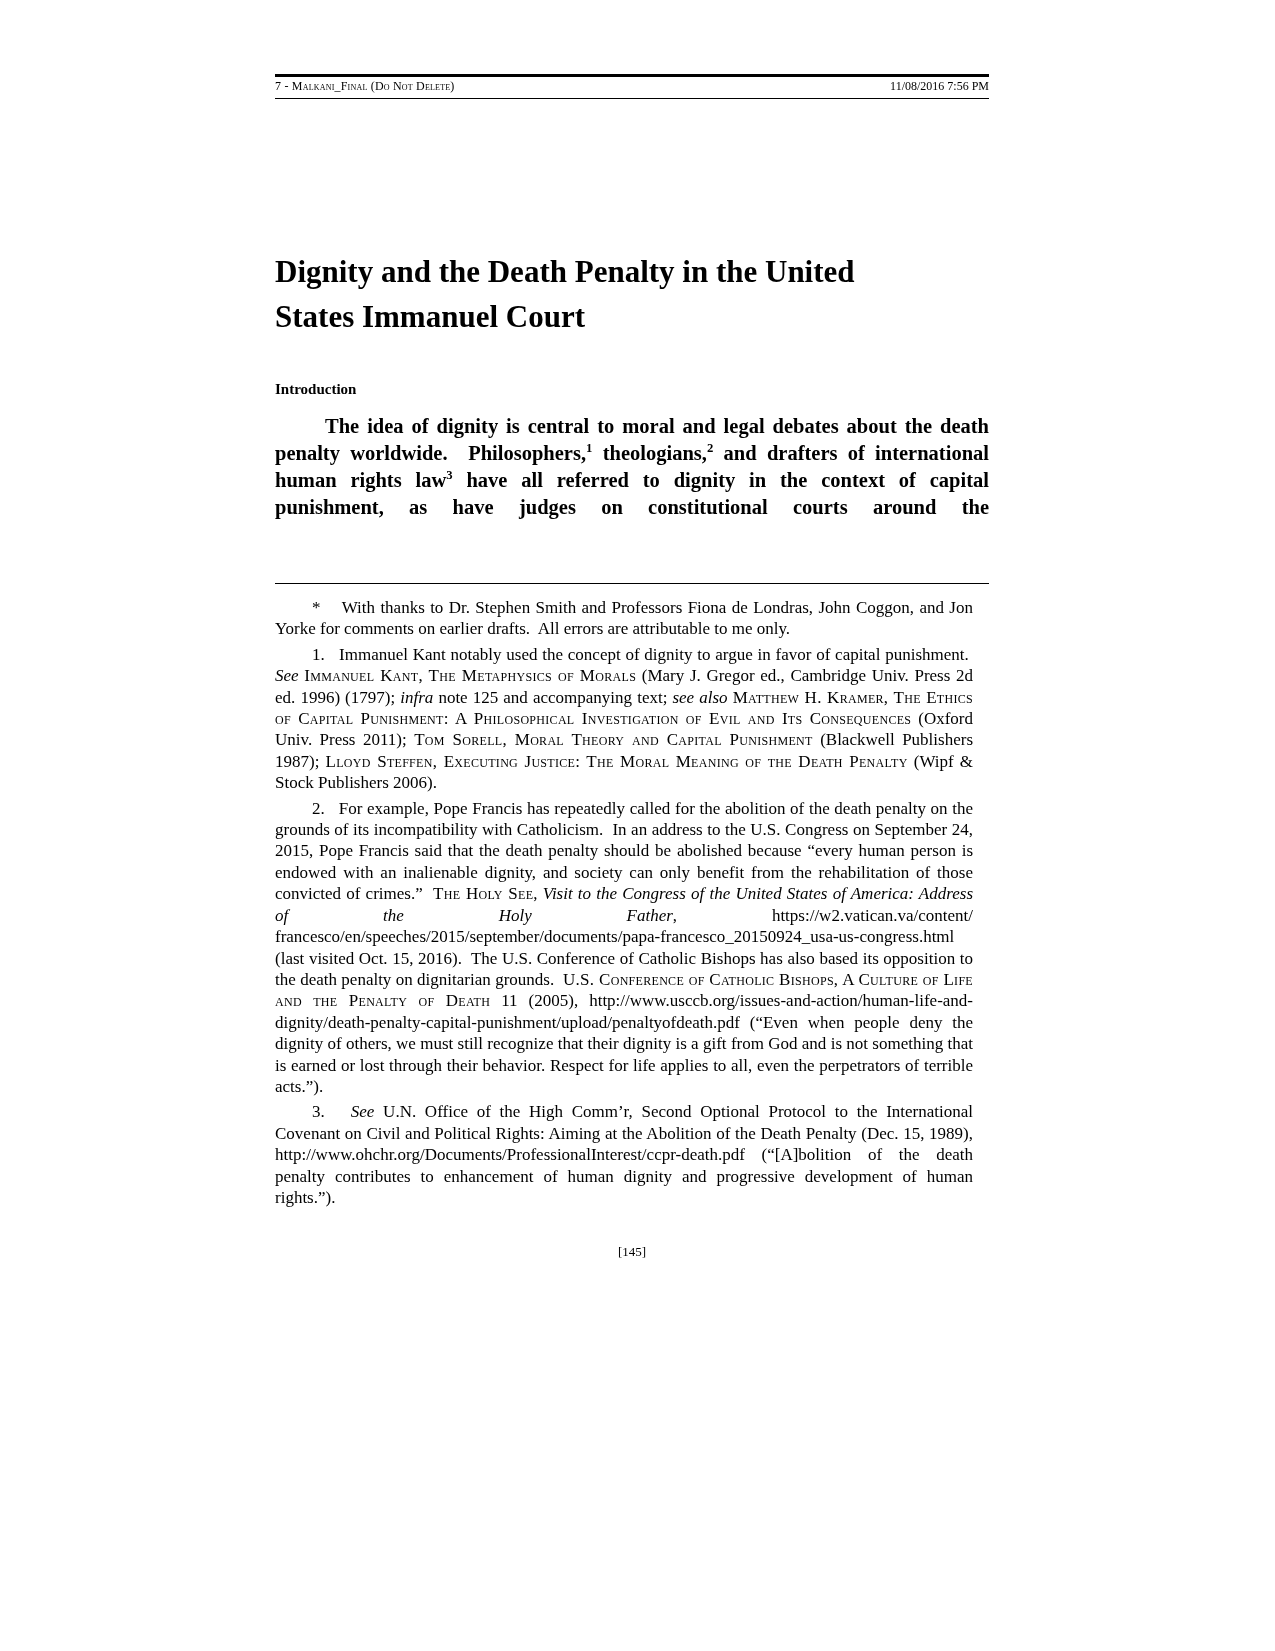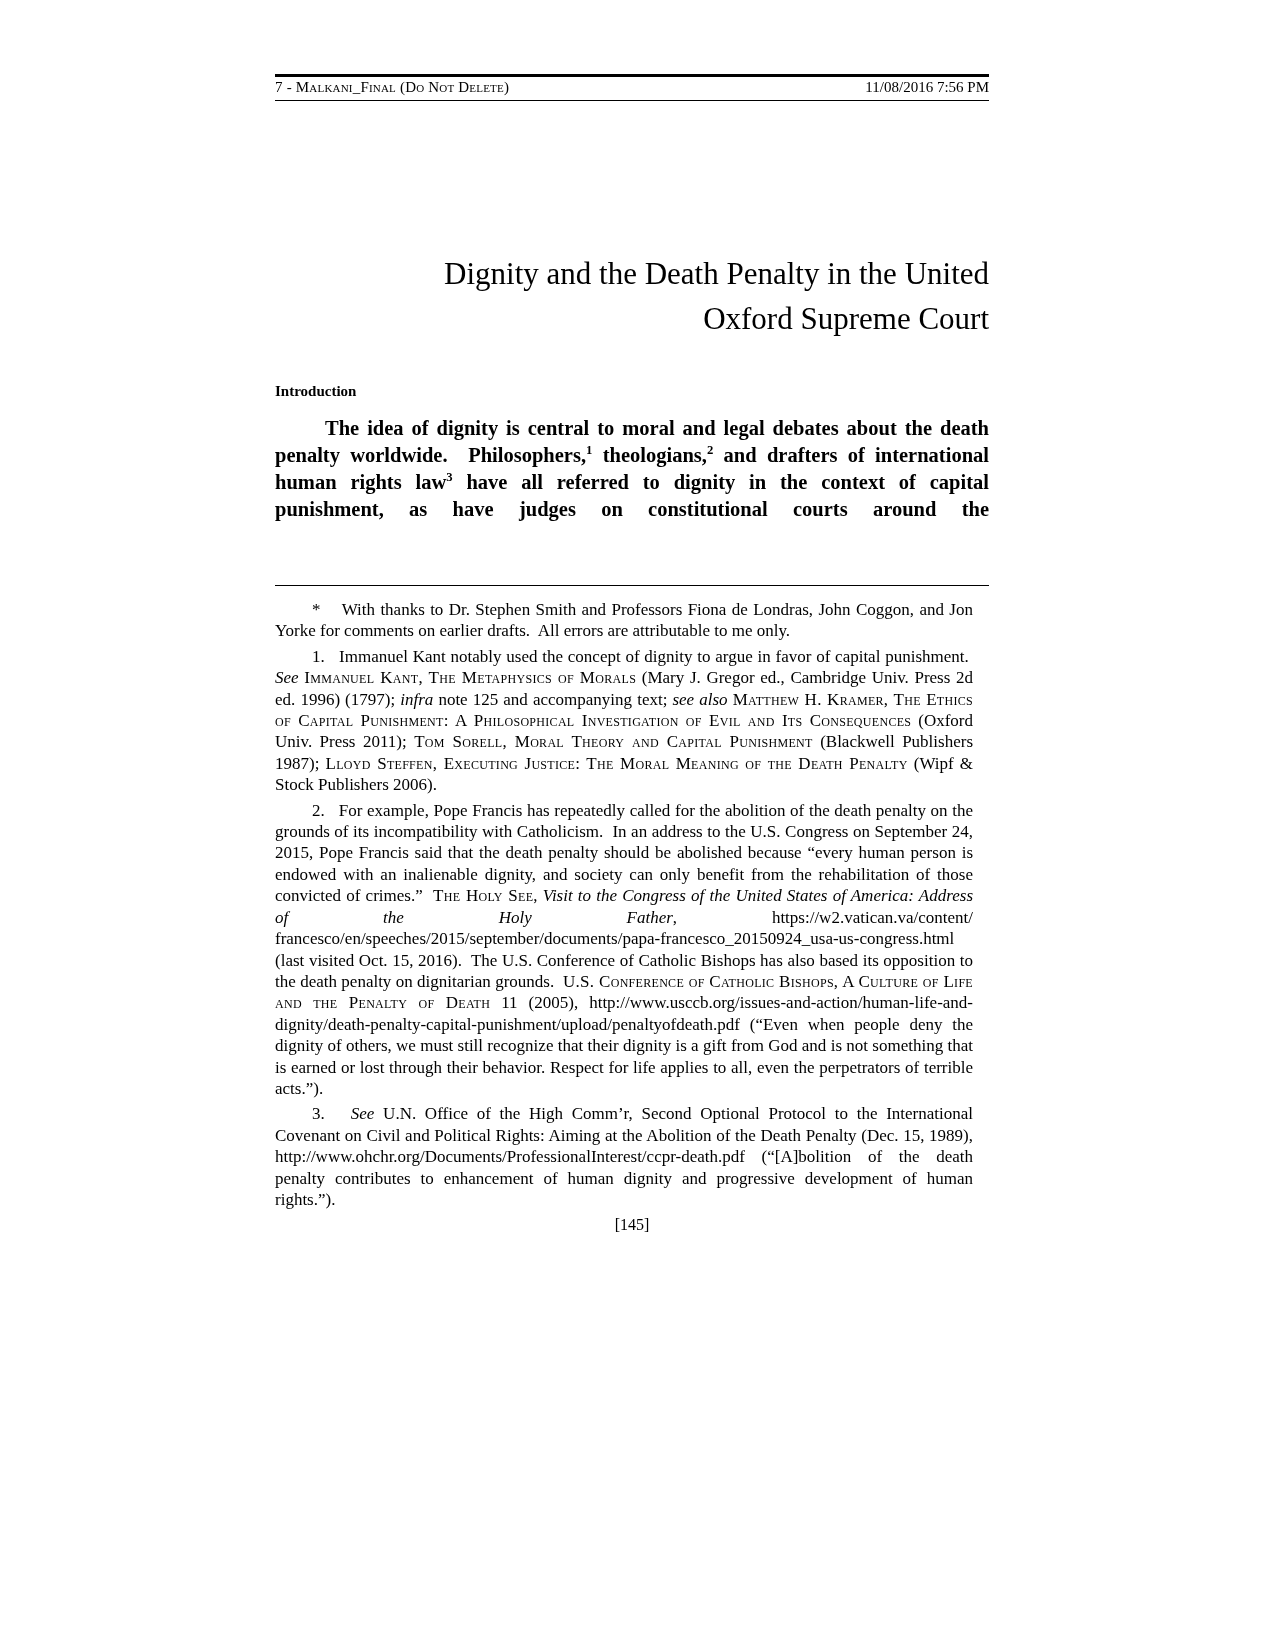--- a/index.html
+++ b/index.html
@@ -20,30 +20,30 @@
   }
   
   .runhead {
     margin-top: 74px;
     border-top: 3px solid #000;
     border-bottom: 1.5px solid #000;
     display: flex;
     justify-content: space-between;
     align-items: baseline;
     padding: 2px 0 4px 0;
-    font-size: 15px;
+    font-size: 12px;
   }
   .rh-left { font-variant-caps: small-caps; letter-spacing: 0.2px; }
   .rh-right { }
   
   .title {
     margin: 150px 0 0 0;
-    text-align: right;
+    text-align: left;
     font-size: 31px;
-    font-weight: normal;
+    font-weight: bold;
     line-height: 45px;
   }
   .byline {
     margin-top: 42px;
     text-align: center;
     font-size: 20px;
   }
   .intro-heading {
     margin: 42px 0 0 0;
     font-size: 15px;
@@ -69,42 +69,42 @@
     line-height: 21.4px;
   }
   .footnote {
     margin: 4px 16px 0 0;
     text-align: justify;
     text-indent: 37px;
     overflow-wrap: break-word;
   }
   .footnote:first-child { margin-top: 0; }
   .folio {
-    margin-top: 6px;
+    margin-top: 36px;
     text-align: center;
-    font-size: 16px;
+    font-size: 13px;
   }
   
   .run { }
   .run-i { font-style: italic; }
   .run-sc { font-variant-caps: small-caps; letter-spacing: 0.3px; }
   .run-sup { vertical-align: super; font-size: 0.62em; line-height: 0; }
 </style>
 </head>
 <body>
 
 <div class="page">
   <div class="content">
 
     <div class="runhead">
       <span class="rh-left">7 - Malkani_Final (Do Not Delete)</span>
       <span class="rh-right">11/08/2016 7:56 PM</span>
     </div>
 
-    <h1 class="title"><span>Dignity and the Death Penalty in the United</span><br><span>Oxford Supreme Court</span></h1>
+    <h1 class="title"><span>Dignity and the Death Penalty in the United</span><br><span>States Immanuel Court</span></h1>
 
 
     <h2 class="intro-heading">Introduction</h2>
 
     <p class="body-para"><span class="run">The idea of dignity is central to moral and legal debates about the death penalty worldwide.&nbsp; Philosophers,</span><span class="run-sup">1</span><span class="run"> theologians,</span><span class="run-sup">2</span><span class="run"> and drafters of international human rights law</span><span class="run-sup">3</span><span class="run"> have all referred to dignity in the context of capital punishment, as have judges on constitutional courts around the</span></p>
 
     <div class="fn-sep"></div>
 
     <div class="footnotes">
       <p class="footnote"><span class="run">*&nbsp;&nbsp;&nbsp; With thanks to Dr. Stephen Smith and Professors Fiona de Londras, John Coggon, and Jon Yorke for comments on earlier drafts.&nbsp; All errors are attributable to me only.</span></p>

